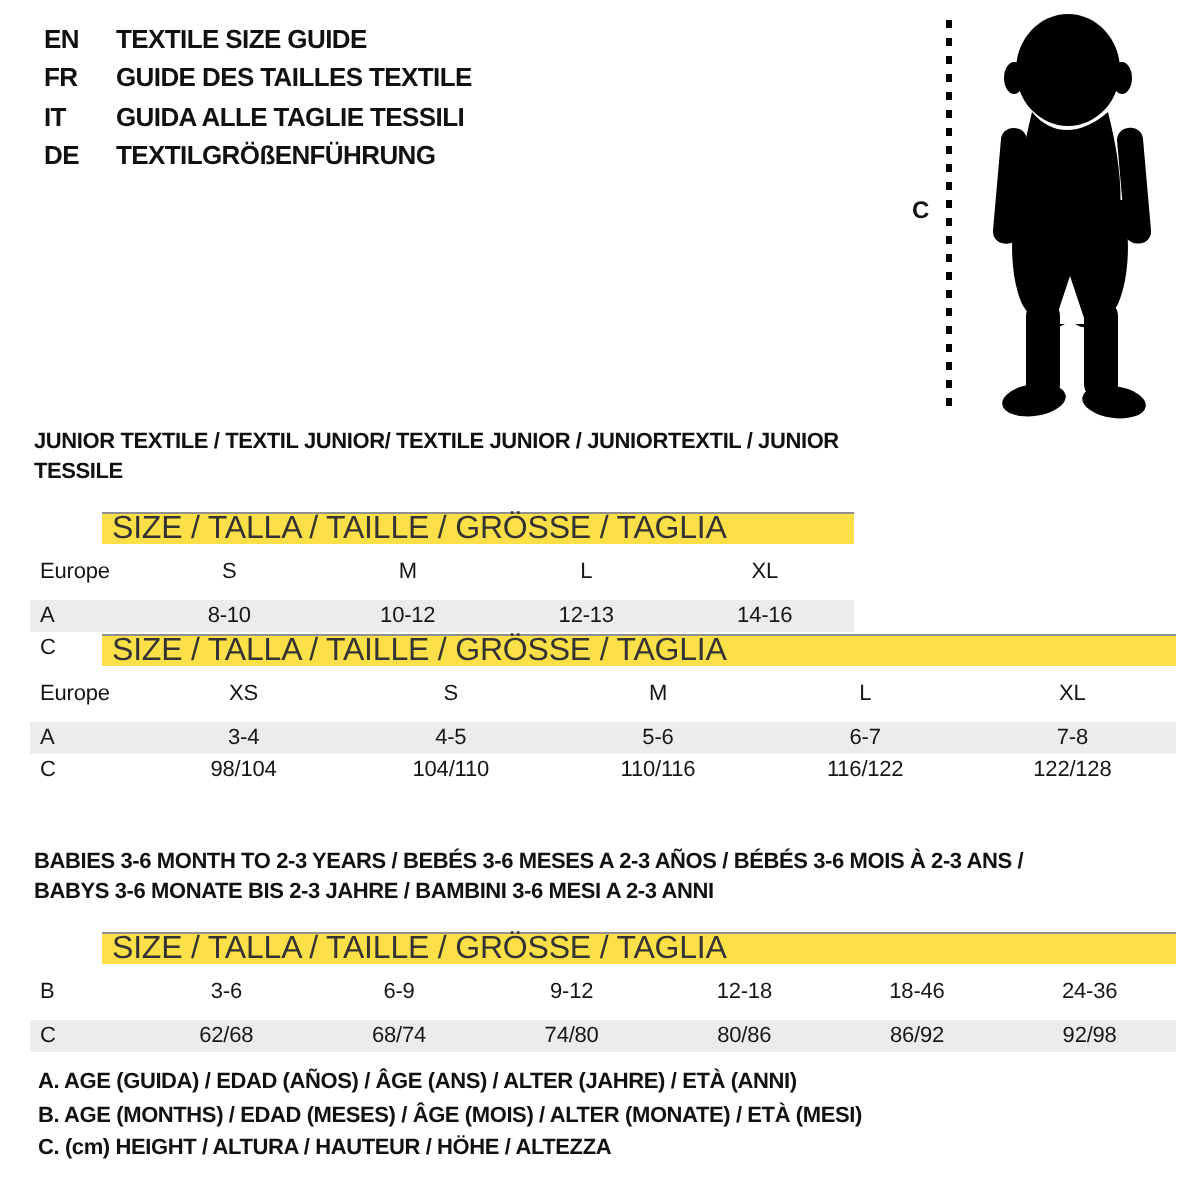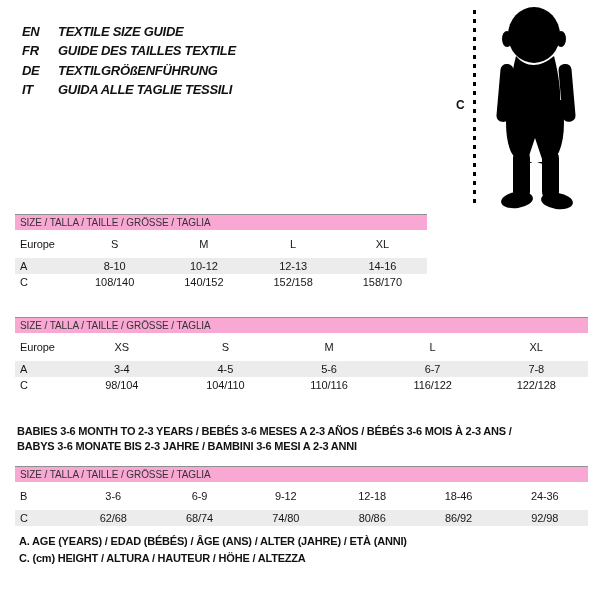--- a/index.html
+++ b/index.html
@@ -2,63 +2,63 @@
 <html><head>
 <meta charset="utf-8">
 <style>
   html,body{margin:0;padding:0;}
   body{
     width:600px;height:600px;position:relative;background:#ffffff;
     font-family:"Liberation Sans", sans-serif;color:#111;overflow:hidden;
     -webkit-font-smoothing:antialiased;
   }
   
-  .lang-list{position:absolute;left:22px;top:22px;font-style:italic;}
+  .lang-list{position:absolute;left:22px;top:10px;}
   .lang-row{height:19.3px;line-height:19.3px;font-size:13px;font-weight:bold;letter-spacing:-0.3px;white-space:nowrap;}
   .lang-code{display:inline-block;width:36px;}
   
   .figure{position:absolute;left:440px;top:0;width:160px;height:215px;}
   .figure-c{position:absolute;left:16px;top:98px;font-size:12px;font-weight:bold;}
   .dash-line{
     position:absolute;left:33px;top:10px;width:3px;height:196px;
     background:repeating-linear-gradient(to bottom,#000 0 4px,transparent 4px 9px);
   }
   .toddler{position:absolute;left:40px;top:4px;}
   
   .table-block{position:absolute;left:15px;}
   .tb-1{top:214px;width:412px;}
   .tb-2{top:317px;width:573px;}
   .tb-3{top:424px;width:573px;}
   .table-title{
     font-size:11px;font-weight:bold;line-height:15px;letter-spacing:-0.2px;
     margin:0 0 12px 2px;white-space:pre-line;
   }
   .size-bar{
-    height:15px;line-height:15px;background:#f9a8d4;border-top:1px solid #909090;
-    font-size:10px;color:#333;padding-left:5px;letter-spacing:-0.1px;
+    height:15px;line-height:15px;background:#fde047;border-top:1px solid #909090;
+    font-size:16px;color:#333;padding-left:5px;letter-spacing:-0.1px;margin-left:36px;
   }
   table.size-table{width:100%;border-collapse:collapse;table-layout:fixed;}
   table.size-table td{
     font-size:11px;height:16px;text-align:center;padding:0;letter-spacing:-0.1px;color:#161616;
   }
   table.size-table tr:first-child td{height:28px;}
   table.size-table td.lbl{text-align:left;padding-left:5px;}
   table.size-table tr.shaded{background:#ececec;}
   
   .footnotes{position:absolute;left:19px;top:533px;}
   .footnote{font-size:11px;font-weight:bold;line-height:16.5px;letter-spacing:-0.2px;white-space:nowrap;}
 </style>
 </head>
 <body>
 
 <div class="lang-list">
   <div class="lang-row"><span class="lang-code">EN</span><span>TEXTILE SIZE GUIDE</span></div>
   <div class="lang-row"><span class="lang-code">FR</span><span>GUIDE DES TAILLES TEXTILE</span></div>
+  <div class="lang-row"><span class="lang-code">IT</span><span>GUIDA ALLE TAGLIE TESSILI</span></div>
   <div class="lang-row"><span class="lang-code">DE</span><span>TEXTILGRÖßENFÜHRUNG</span></div>
-  <div class="lang-row"><span class="lang-code">IT</span><span>GUIDA ALLE TAGLIE TESSILI</span></div>
 </div>
 
 <div class="figure">
   <span class="figure-c">C</span>
   <div class="dash-line"></div>
   <svg class="toddler" width="112" height="206" viewBox="0 0 112 206" aria-hidden="true">
     <g fill="#000">
       <path d="M36,52 C31,72 29,88 30,102 L80,102 C81,88 79,72 74,52 C60,64 46,64 36,52 Z"></path>
       <path d="M28,96 C25,115 25,134 31,148 C38,160 48,163 55,156 C62,163 72,160 79,148 C85,134 85,115 82,96 Z"></path>
       <path d="M47,158 L55,134 L63,158 Z" fill="#ffffff"></path>
@@ -69,20 +69,21 @@
       <rect x="21" y="60" width="13" height="58" rx="6" transform="rotate(5 27 60)"></rect>
       <rect x="78" y="60" width="13" height="58" rx="6" transform="rotate(-5 84 60)"></rect>
       <ellipse cx="27" cy="35" rx="5" ry="8"></ellipse>
       <ellipse cx="81" cy="35" rx="5" ry="8"></ellipse>
       <ellipse cx="54" cy="31" rx="26" ry="28"></ellipse>
     </g>
   </svg>
 </div>
 
 <section class="table-block tb-1">
+  <div class="table-title">JUNIOR TEXTILE / TEXTIL JUNIOR/ TEXTILE JUNIOR / JUNIORTEXTIL / JUNIOR TESSILE</div>
   <div class="size-bar">SIZE / TALLA / TAILLE / GRÖSSE / TAGLIA</div>
   <table class="size-table">
       <colgroup>
         <col style="width:55px">
       </colgroup>
       <tbody>
         <tr>
           <td class="lbl">Europe</td>
           <td>S</td>
           <td>M</td>
@@ -167,15 +168,16 @@
           <td>74/80</td>
           <td>80/86</td>
           <td>86/92</td>
           <td>92/98</td>
         </tr>
       </tbody>
     </table>
 </section>
 
 <div class="footnotes">
-  <div class="footnote">A. AGE (YEARS) / EDAD (BÉBÉS) / ÂGE (ANS) / ALTER (JAHRE) / ETÀ (ANNI)</div>
+  <div class="footnote">A. AGE (GUIDA) / EDAD (AÑOS) / ÂGE (ANS) / ALTER (JAHRE) / ETÀ (ANNI)</div>
+  <div class="footnote">B. AGE (MONTHS) / EDAD (MESES) / ÂGE (MOIS) / ALTER (MONATE) / ETÀ (MESI)</div>
   <div class="footnote">C. (cm) HEIGHT / ALTURA / HAUTEUR / HÖHE / ALTEZZA</div>
 </div>
 
 </body></html>

